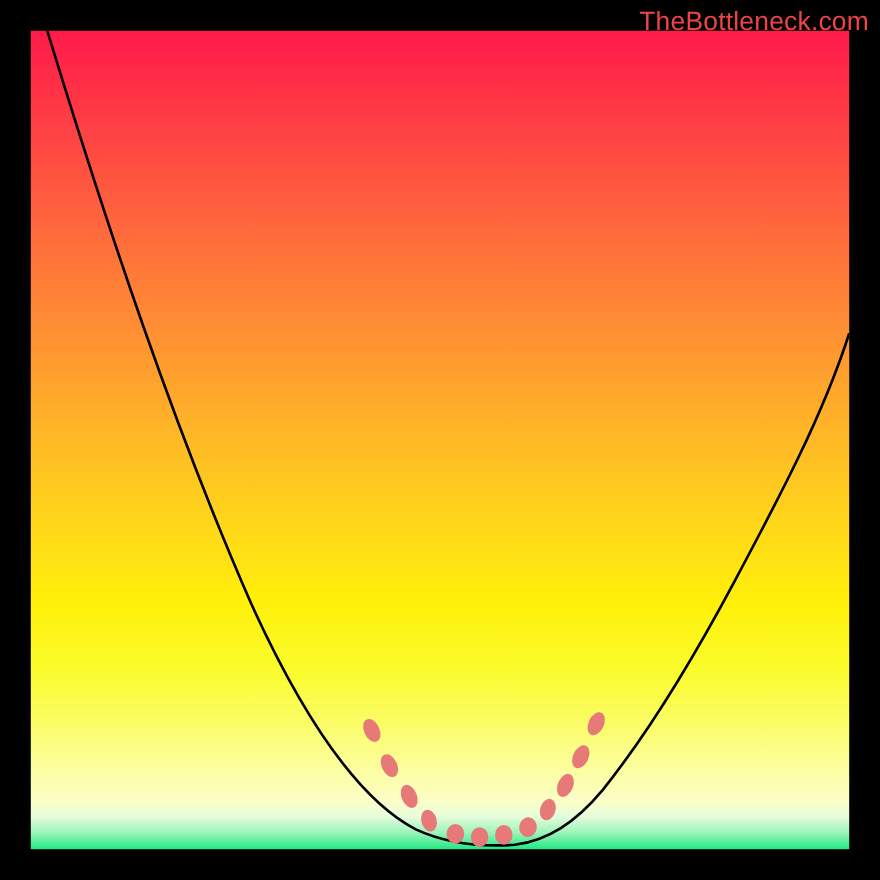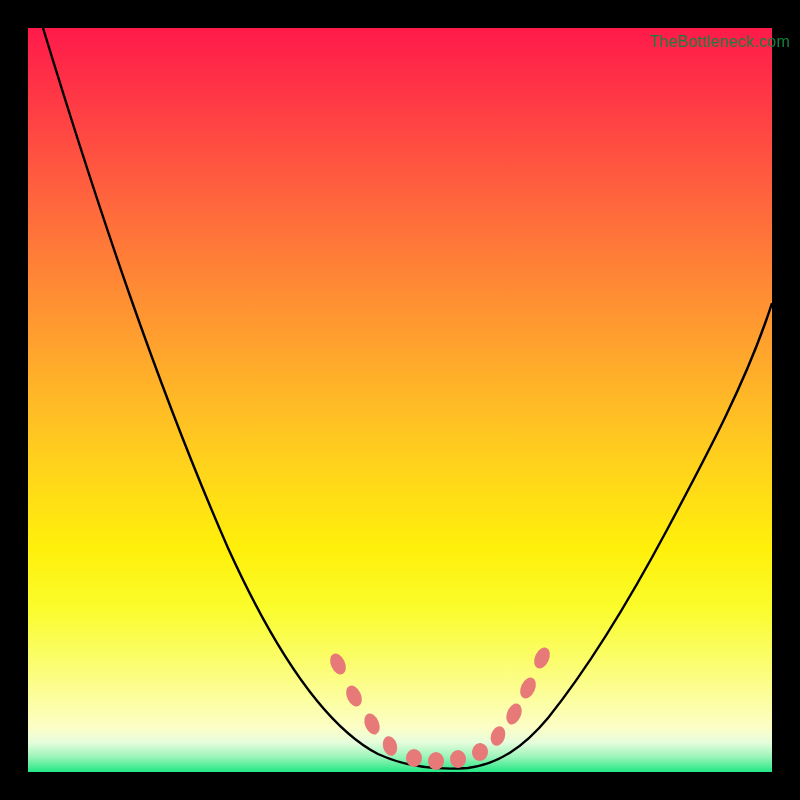--- a/index.html
+++ b/index.html
@@ -40,25 +40,24 @@
       #fcfec6 94%,
       #e7fddc 96%,
       #9af4b9 98%,
       #22e884 100%
     );
   }
   .watermark {
     position: absolute;
     top: 6px;
     right: 10px;
-    color: #15803d;
-    font-size: 16px;
+    color: #ef4444;
+    font-size: 24px;
     letter-spacing: 0.2px;
     user-select: none;
-    margin-top: 27px;
   }
   svg.curve {
     position: absolute;
     left: 0; top: 0;
     width: 744px; height: 744px;
   }
 </style>
 </head>
 <body>
 

